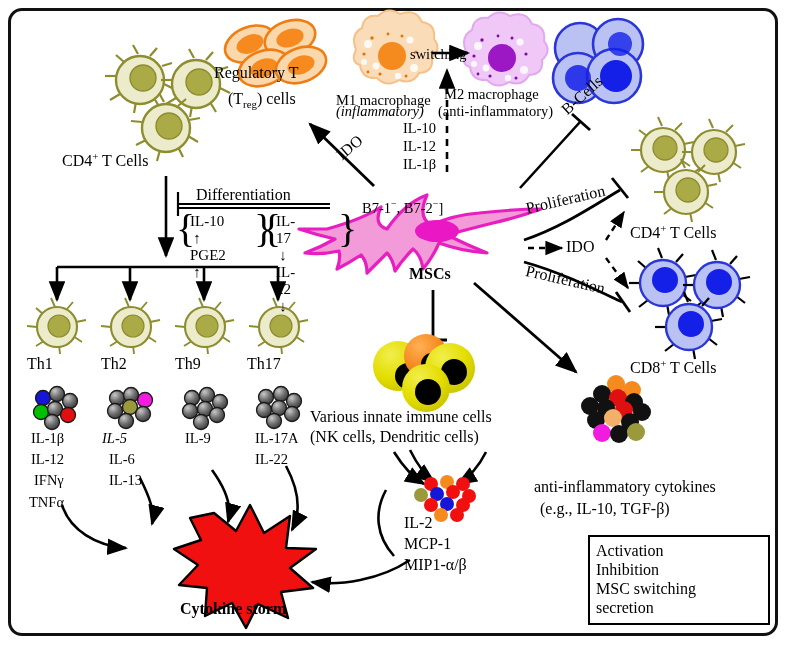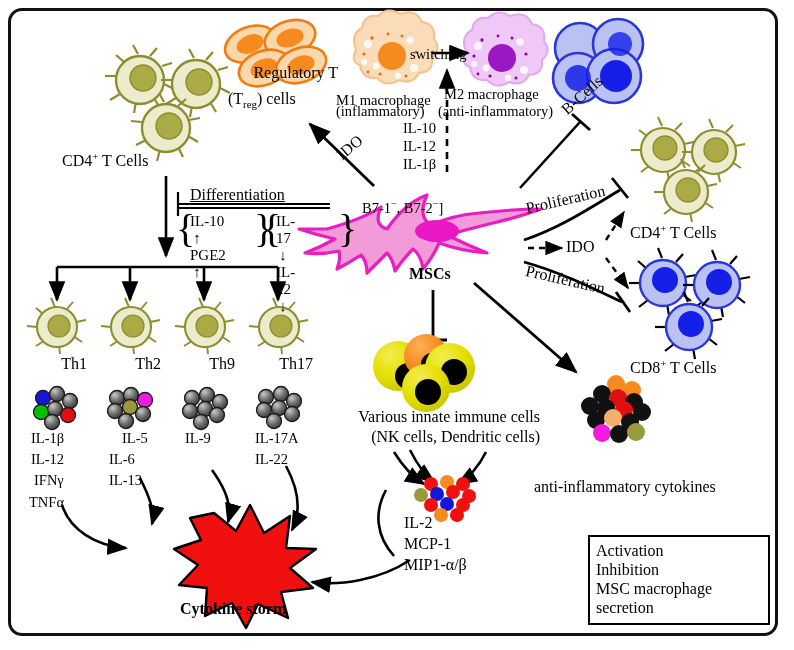--- a/index.html
+++ b/index.html
@@ -3,21 +3,21 @@
 <meta charset="utf-8">
 <style>
   html,body{margin:0;padding:0;background:#ffffff;}
   body{font-family:"Liberation Serif","DejaVu Serif",serif;}
   #canvas{position:relative;width:794px;height:650px;background:#ffffff;overflow:hidden;}
   #frame{position:absolute;left:8px;top:8px;width:770px;height:628px;border:3px solid #111;border-radius:14px;box-sizing:border-box;}
   .lbl{position:absolute;color:#000;white-space:nowrap;line-height:1.12;}
   .sm{font-size:14.5px;}
   .md{font-size:16px;}
   .bold{font-weight:bold;}
-  .ctr{text-align:right;}
+  .ctr{text-align:left;}
   svg.layer{position:absolute;left:0;top:0;width:794px;height:650px;pointer-events:none;}
   sup{font-size:.68em;vertical-align:super;}
   sub{font-size:.68em;vertical-align:sub;}
   .rot-ido{transform:rotate(-40deg);transform-origin:left top;}
   .rot-bcell{transform:rotate(-42deg);transform-origin:left top;}
   .rot-prol1{transform:rotate(-13deg);transform-origin:left top;}
   .rot-prol2{transform:rotate(13deg);transform-origin:left top;}
   .legendbox{position:absolute;border:2px solid #000;background:#fff;}
 </style>
 </head>
@@ -500,21 +500,21 @@
   <div class="lbl md" style="left:62px;top:150px;">
     <span>CD4</span><sup>+</sup><span> T Cells</span>
   </div>
 
   <div class="lbl md ctr" style="left:214px;top:64px;width:124px;">Regulatory T</div>
   <div class="lbl md" style="left:228px;top:90px;">
     <span>(T</span><sub>reg</sub><span>) cells</span>
   </div>
 
   <div class="lbl sm" style="left:336px;top:86px;margin-top:6px;">M1 macrophage</div>
-  <div class="lbl sm" style="left:336px;top:103px;">(inflammatory)</div>
+  <div class="lbl sm" style="left:336px;top:103px;font-style:italic;">(inflammatory)</div>
 
   <div class="lbl sm" style="left:444px;top:86px;">M2 macrophage</div>
   <div class="lbl sm" style="left:438px;top:103px;">(anti-inflammatory)</div>
 
   <div class="lbl sm" style="left:410px;top:28px;margin-top:18px;">switching</div>
 
   <div class="lbl md rot-bcell" style="left:558px;top:105px;">B-Cells</div>
 
   <div class="lbl md rot-ido" style="left:333px;top:150px;">IDO</div>
 
@@ -532,21 +532,21 @@
   <div class="lbl md rot-prol2" style="left:528px;top:262px;">Proliferation</div>
   <div class="lbl md" style="left:566px;top:238px;">IDO</div>
 
   <div class="lbl md" style="left:630px;top:222px;">
     <span>CD4</span><sup>+</sup><span> T Cells</span>
   </div>
   <div class="lbl md" style="left:630px;top:357px;">
     <span>CD8</span><sup>+</sup><span> T Cells</span>
   </div>
 
-  <div class="lbl md" style="left:190px;top:186px;text-decoration:underline;">Differentiation</div>
+  <div class="lbl md" style="left:196px;top:186px;">Differentiation</div>
 
   <div style="position:absolute;left:176px;top:211px;font-size:15px;">
     <span style="font-size:40px;line-height:40px;position:absolute;left:0;top:-2px;font-family:'Liberation Serif',serif;">{</span>
     <div style="position:absolute;left:14px;top:2px;">
       <div><span>IL-10</span><span style="display:inline-block;width:14px;text-align:center;font-weight:bold;">↑</span></div>
       <div><span>PGE2</span><span style="display:inline-block;width:14px;text-align:center;font-weight:bold;">↑</span></div>
     </div>
     <span style="font-size:40px;line-height:40px;position:absolute;left:78px;top:-2px;font-family:'Liberation Serif',serif;">}</span>
   </div>
 
@@ -562,39 +562,40 @@
   <div class="lbl md ctr" style="left:27px;top:355px;width:60px;">Th1</div>
   <div class="lbl md ctr" style="left:101px;top:355px;width:60px;">Th2</div>
   <div class="lbl md ctr" style="left:175px;top:355px;width:60px;">Th9</div>
   <div class="lbl md ctr" style="left:247px;top:355px;width:66px;">Th17</div>
 
   <div class="lbl sm" style="left:31px;top:430px;">IL-1β</div>
   <div class="lbl sm" style="left:31px;top:451px;">IL-12</div>
   <div class="lbl sm" style="left:34px;top:472px;">IFNγ</div>
   <div class="lbl sm" style="left:29px;top:494px;">TNFα</div>
 
-  <div class="lbl sm" style="left:122px;top:430px;">IL-5</div>
+  <div class="lbl sm" style="left:102px;top:430px;font-style:italic;">IL-5</div>
   <div class="lbl sm" style="left:109px;top:451px;">IL-6</div>
   <div class="lbl sm" style="left:109px;top:472px;">IL-13</div>
 
   <div class="lbl sm" style="left:185px;top:430px;">IL-9</div>
 
   <div class="lbl sm" style="left:255px;top:430px;">IL-17A</div>
   <div class="lbl sm" style="left:255px;top:451px;">IL-22</div>
 
   <div class="lbl md bold" style="left:180px;top:600px;">Cytokine storm</div>
 
   <div class="lbl md ctr" style="left:310px;top:408px;width:230px;">Various innate immune cells</div>
   <div class="lbl md ctr" style="left:310px;top:428px;width:230px;">(NK cells, Dendritic cells)</div>
 
   <div class="lbl md" style="left:404px;top:514px;">IL-2</div>
   <div class="lbl md" style="left:404px;top:535px;">MCP-1</div>
   <div class="lbl md" style="left:404px;top:556px;">MIP1-α/β</div>
 
   <div class="lbl md" style="left:534px;top:478px;">anti-inflammatory cytokines</div>
+  <div class="lbl md" style="left:540px;top:500px;">(e.g., IL-10, TGF-β)</div>
 
   <div class="legendbox" style="left:588px;top:535px;width:178px;height:86px;"></div>
   <div class="lbl md" style="left:596px;top:542px;">Activation</div>
   <div class="lbl md" style="left:596px;top:561px;">Inhibition</div>
-  <div class="lbl md" style="left:596px;top:580px;">MSC macrophage</div>
+  <div class="lbl md" style="left:596px;top:580px;">MSC switching</div>
   <div class="lbl md" style="left:596px;top:599px;">secretion</div>
 
 </div>
 
 </body></html>

